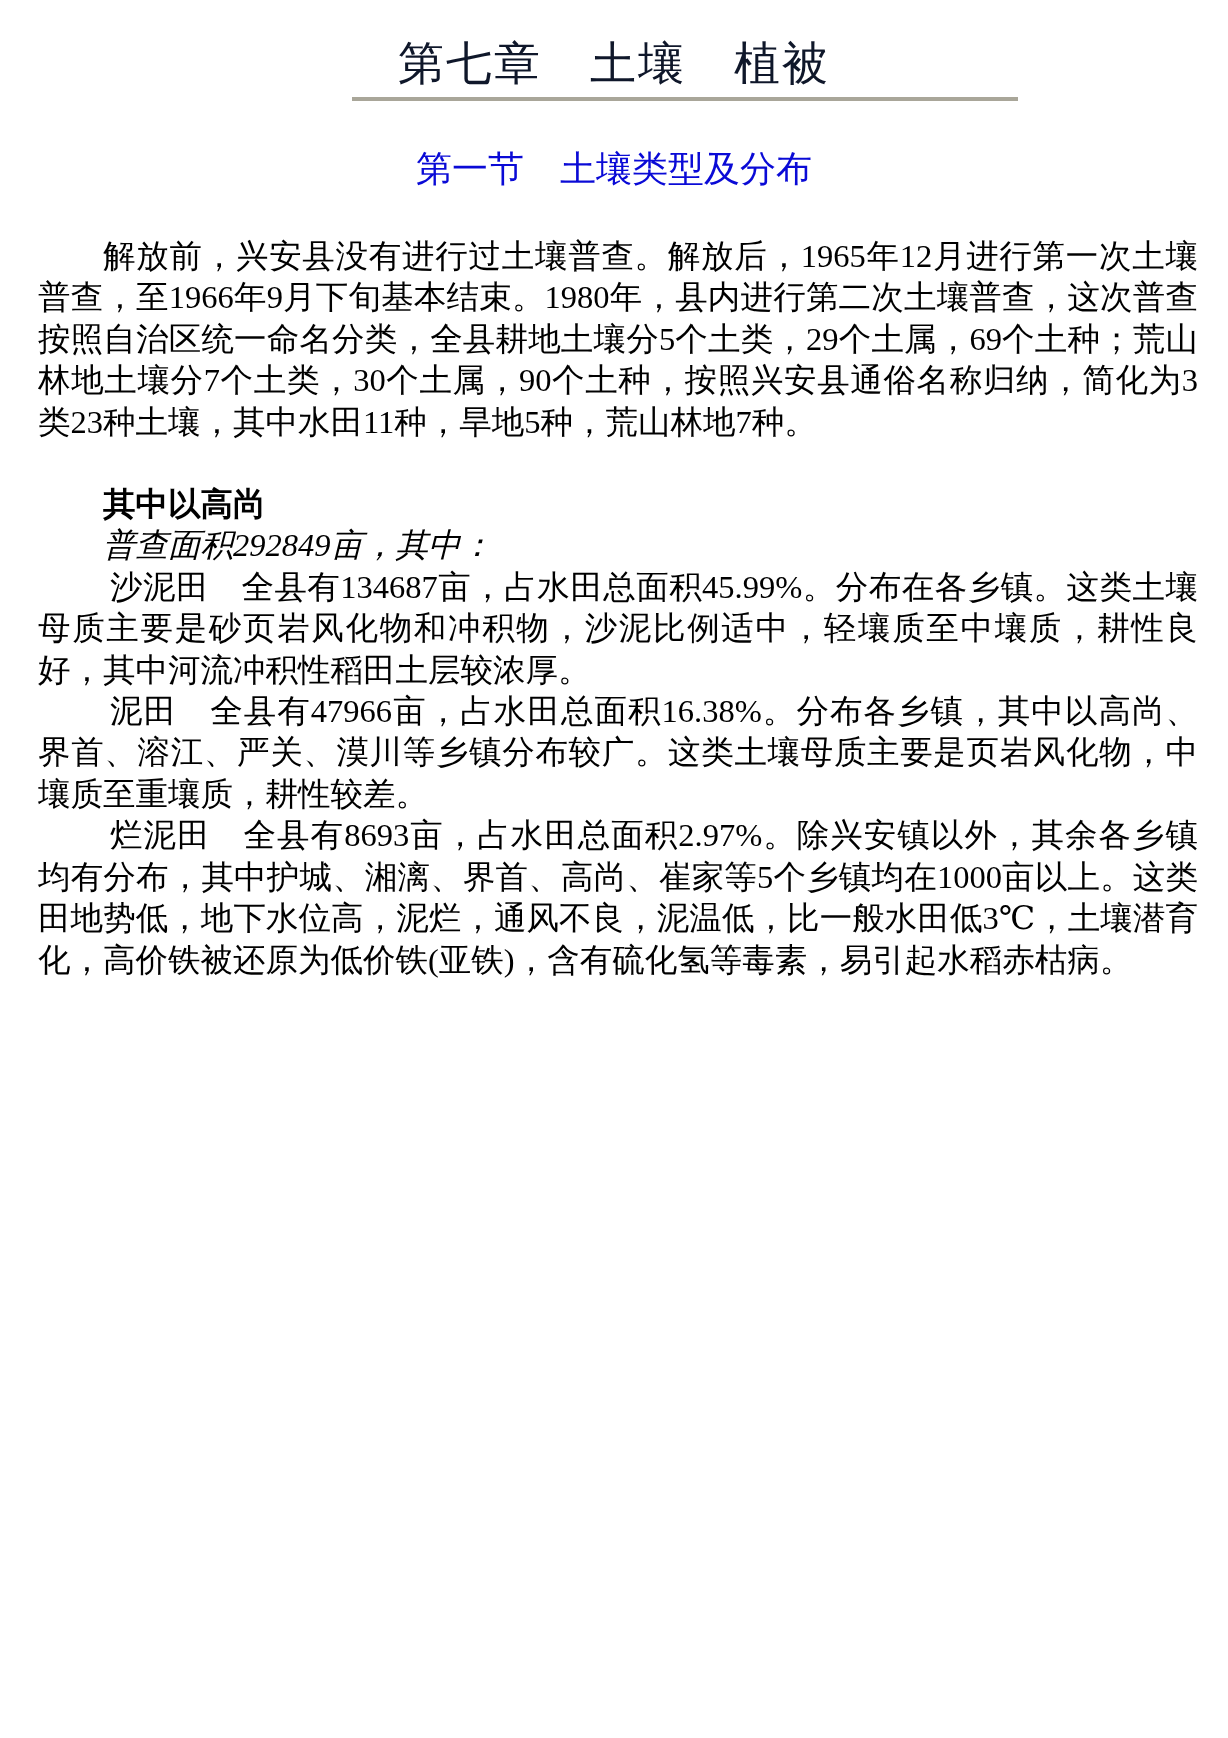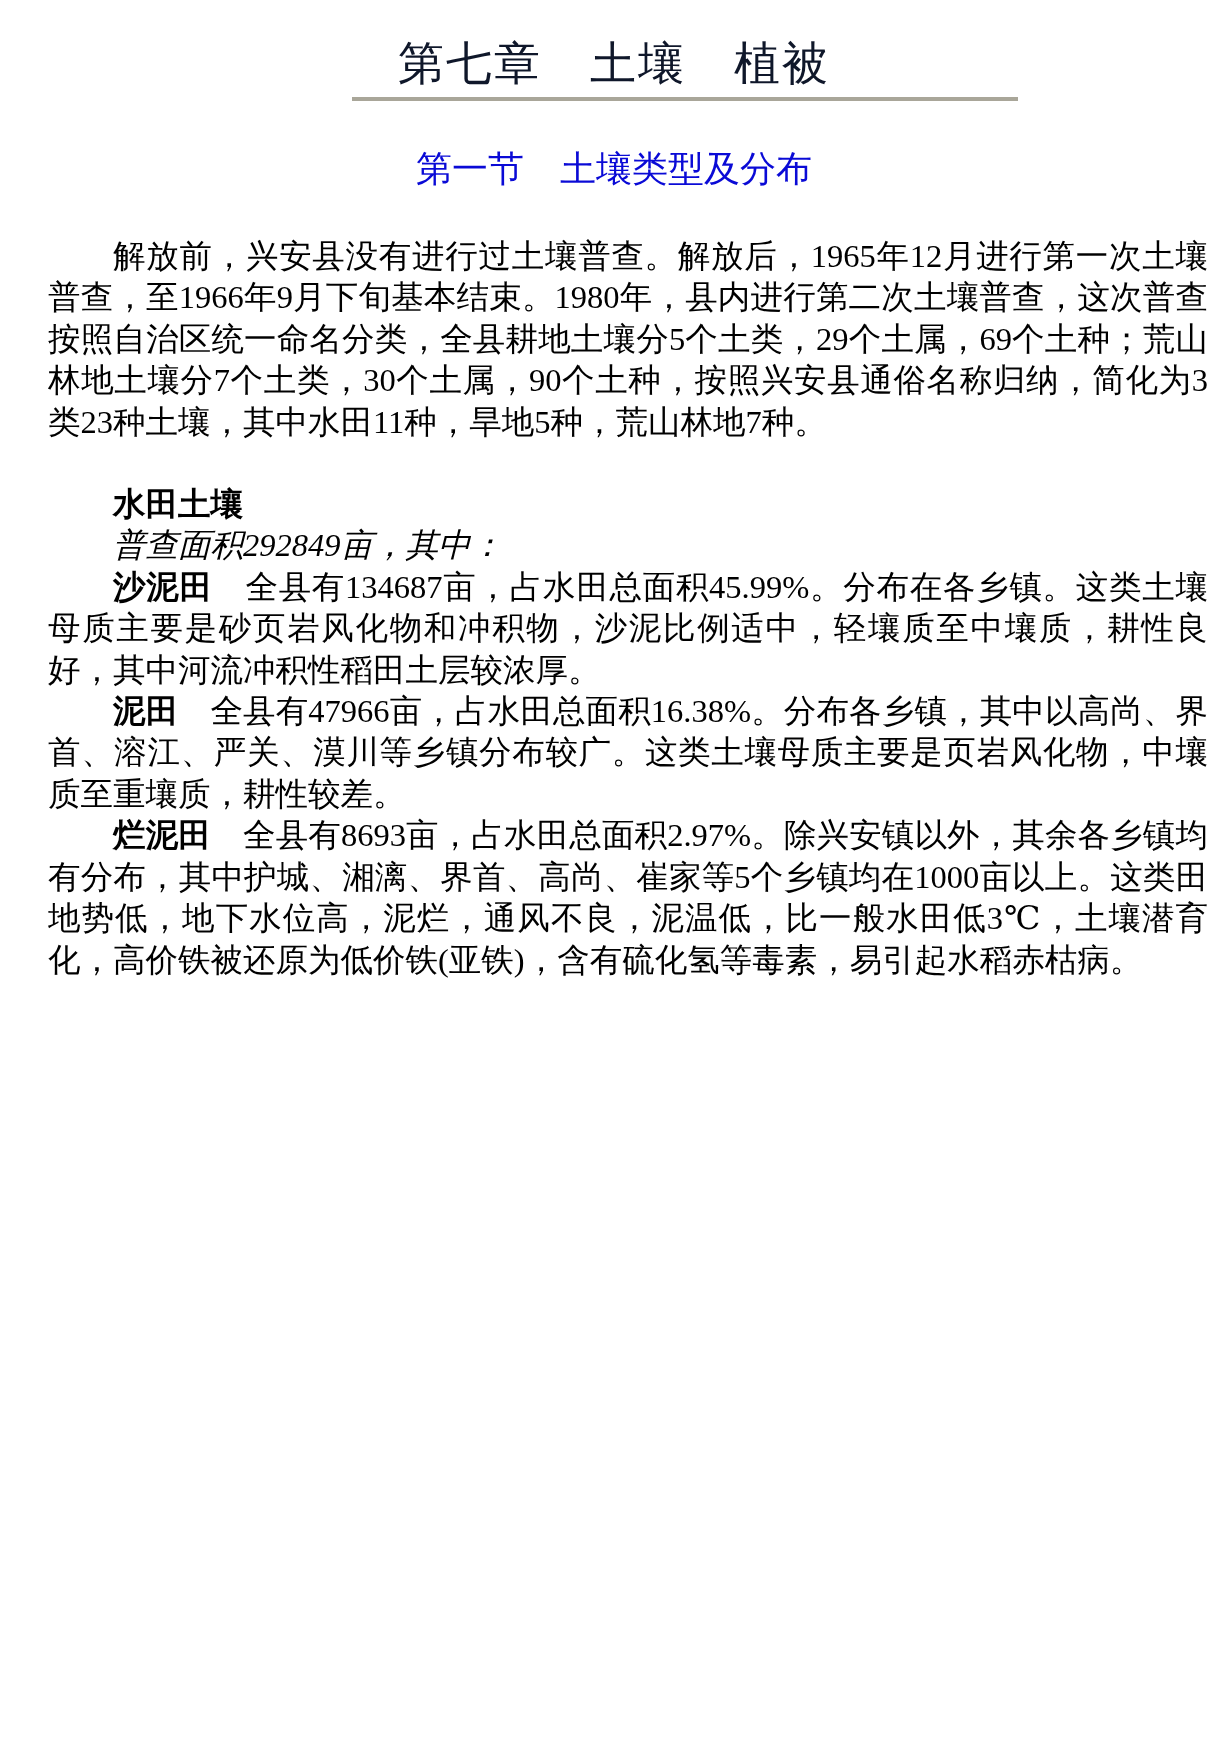--- a/index.html
+++ b/index.html
@@ -41,21 +41,21 @@
       width: 1228px;
       top: 146px;
       text-align: center;
       font-size: 36px;
       line-height: 46px;
       color: #0a0ad6;
       white-space: pre;
     }
     .body-text {
       position: absolute;
-      left: 48px;
+      left: 38px;
       width: 1160px;
       top: 236px;
       font-size: 32.5px;
       line-height: 41.4px;
       text-align: justify;
     }
     .para {
       margin: 0;
       text-indent: 65px;
     }
@@ -66,40 +66,41 @@
     }
     .spacer {
       height: 41px;
     }
     .subhead {
       margin: 0;
       padding-left: 65px;
       font-weight: bold;
     }
     .term {
-      font-weight: bold;
+      font-weight: normal;
+      margin-left: 7px;
     }
     .term-gap {
       display: inline-block;
       width: 32px;
     }
   </style>
 </head>
 <body>
 
 <div class="chapter-title">第七章　土壤　植被</div>
 <div class="divider"></div>
 <div class="section-title">第一节　土壤类型及分布</div>
 
 <div class="body-text">
   <p class="para">解放前，兴安县没有进行过土壤普查。解放后，1965年12月进行第一次土壤普查，至1966年9月下旬基本结束。1980年，县内进行第二次土壤普查，这次普查按照自治区统一命名分类，全县耕地土壤分5个土类，29个土属，69个土种；荒山林地土壤分7个土类，30个土属，90个土种，按照兴安县通俗名称归纳，简化为3类23种土壤，其中水田11种，旱地5种，荒山林地7种。</p>
 
   <div class="spacer"></div>
 
-  <p class="subhead">水田土壤</p>
+  <p class="subhead">其中以高尚</p>
   <p class="para noindent">普查面积292849亩，其中：</p>
 
   <p class="para"><span class="term">沙泥田</span><span class="term-gap"></span><span>全县有134687亩，占水田总面积45.99%。分布在各乡镇。这类土壤母质主要是砂页岩风化物和冲积物，沙泥比例适中，轻壤质至中壤质，耕性良好，其中河流冲积性稻田土层较浓厚。</span></p>
 
 
   <p class="para"><span class="term">泥田</span><span class="term-gap"></span><span>全县有47966亩，占水田总面积16.38%。分布各乡镇，其中以高尚、界首、溶江、严关、漠川等乡镇分布较广。这类土壤母质主要是页岩风化物，中壤质至重壤质，耕性较差。</span></p>
 
 
 
 

